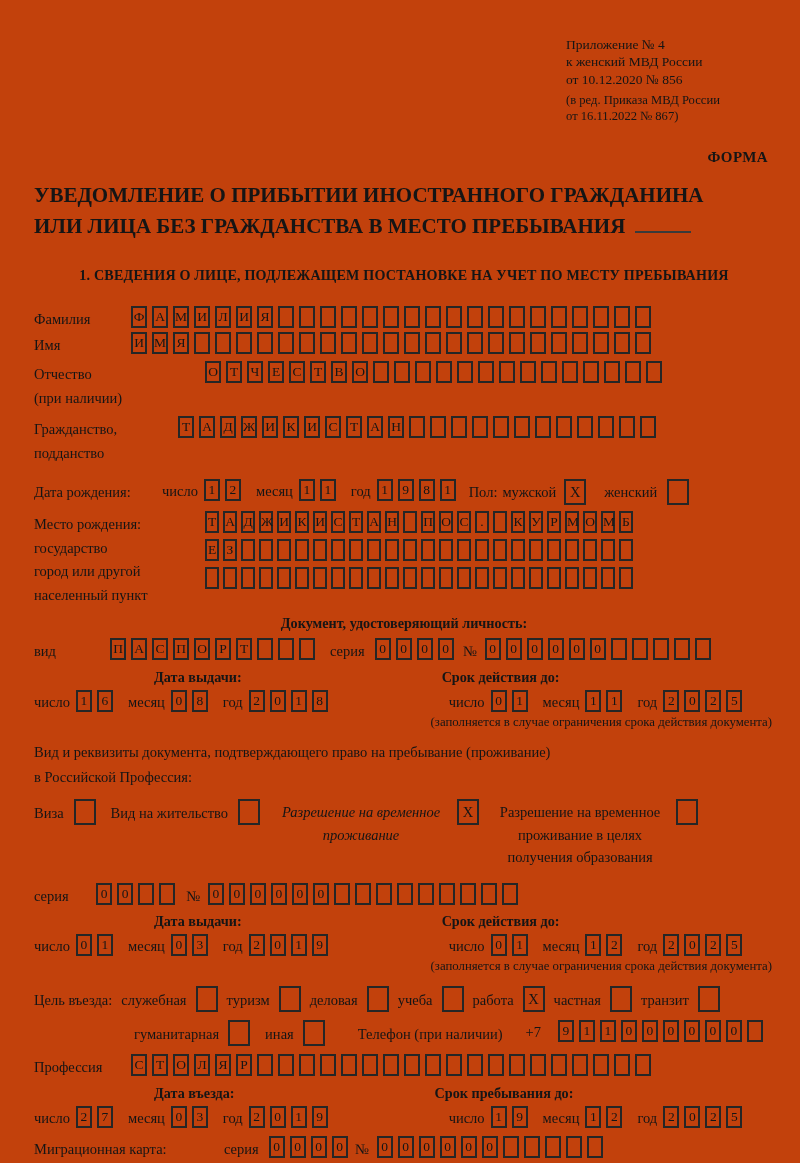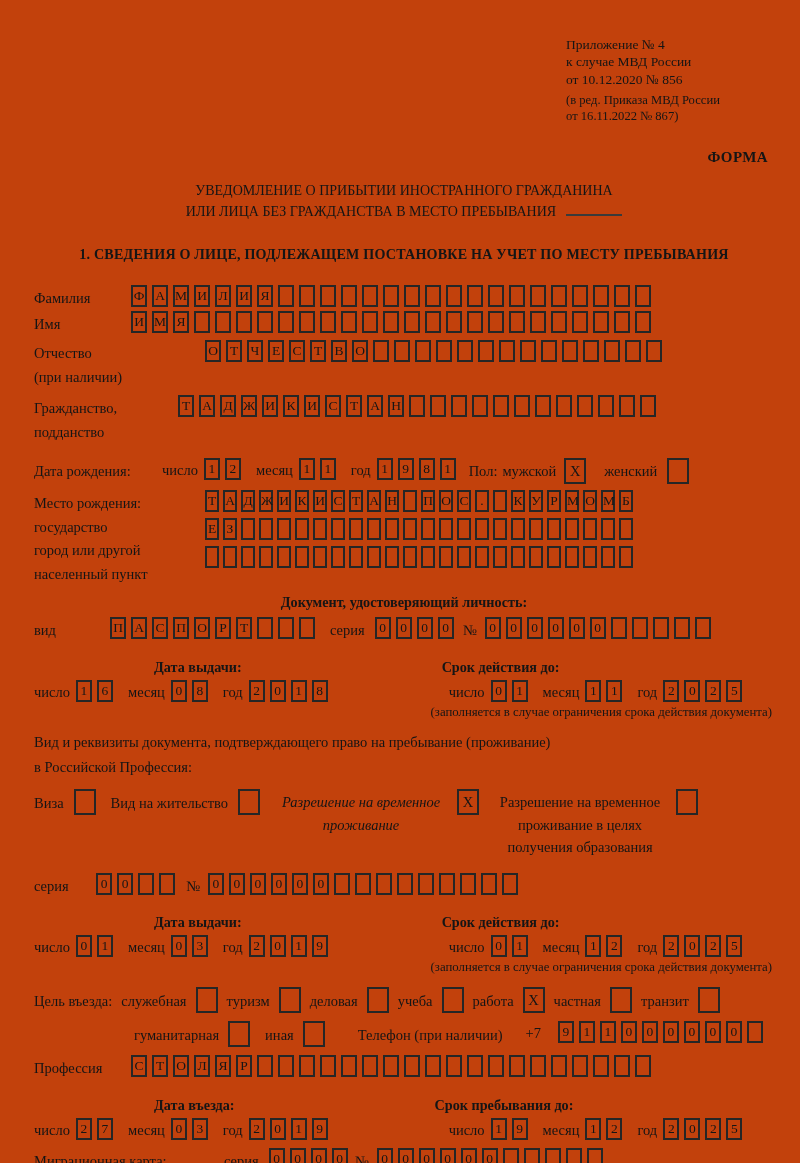--- a/index.html
+++ b/index.html
@@ -4,21 +4,21 @@
 <style>
   * { margin:0; padding:0; box-sizing:border-box; }
   html,body { background:#ffffff; }
   body { width:800px; height:1163px; font-family:"Liberation Serif", serif; color:#151515; }
   .page { position:relative; width:800px; height:1163px; padding:36px 26px 0 34px; overflow:hidden; background:#c2410c; }
 
   .appendix { margin-left:532px; font-size:13.5px; line-height:1.28; }
   .revision { margin-left:532px; font-size:12.6px; line-height:1.3; margin-top:4px; }
   .forma { text-align:right; font-weight:bold; font-size:15px; margin-top:24px; padding-right:6px; letter-spacing:.4px; }
 
-  .title { text-align:center; font-weight:normal; font-size:14px; line-height:1.5; margin-top:14px; }
+  .title { text-align:left; font-weight:bold; font-size:21px; line-height:1.5; margin-top:14px; }
   .title .blank { display:inline-block; width:56px; height:13px; border-bottom:2.5px solid #3a3a3a; margin-left:10px; }
 
   .sec-heading { text-align:center; font-weight:bold; font-size:14.1px; margin-top:24px; letter-spacing:.2px; }
 
   .row { display:flex; align-items:flex-start; }
   .lbl { font-size:14.5px; line-height:1.3; padding-top:4px; flex:none; }
   .lblcol { font-size:14.5px; line-height:1.62; flex:none; padding-top:2px; }
   .boxes { display:flex; flex-wrap:nowrap; flex:none; }
   .boxcol { flex:none; }
   .cbox { display:inline-block; flex:none; width:16px; height:22px; border:2px solid #262626;
@@ -27,41 +27,41 @@
   .checkbox { display:inline-block; flex:none; width:22px; height:26px; border:2px solid #262626;
               text-align:center; font-size:14.5px; line-height:22px; }
   .dlbl { font-size:14.5px; padding-top:4px; margin:0 6px 0 10px; flex:none; }
   .dlbl.first { margin-left:0; }
 
   .w97 { width:97px; } .w76 { width:76px; } .w144 { width:144px; } .w171 { width:171px; } .w146 { width:146px; }
   .mt4 { margin-top:4px; } .mt6 { margin-top:6px; } .mt8 { margin-top:8px; }
   .mt14 { margin-top:14px; } .mt22 { margin-top:22px; }
 
   .doc-heading { text-align:center; font-weight:bold; font-size:14.2px; margin-top:8px; }
-  .hdr-row { display:flex; font-weight:bold; font-size:14.2px; margin-top:19px; }
+  .hdr-row { display:flex; font-weight:bold; font-size:14.2px; margin-top:8px; }
   .h1 { margin-left:120px; } .h2 { margin-left:200px; }
   .note { text-align:right; font-size:12.8px; margin-top:3px; padding-right:2px; }
   .intro { font-size:14.5px; margin-top:10px; line-height:1.7; }
   .optrow { display:flex; align-items:flex-start; margin-top:10px; gap:15px; }
   .opt { display:flex; align-items:flex-start; gap:10px; }
   .opt .ctr { text-align:center; line-height:1.55; padding-top:2px; }
   .wrap165 { width:172px;font-style:italic; } .wrap175 { width:172px; }
   .purpose { display:flex; align-items:flex-start; margin-top:12px; gap:9px; }
   .purpose .lbl { padding-top:5px; }
   .gap-right { margin-left:106px; display:flex; }
   .plus7 { font-size:14.5px; padding-top:4px; margin:0 8px 0 14px; flex:none; }
 </style>
 </head>
 <body>
 
 <div class="page">
 
   <div class="appendix">
     <div>Приложение № 4</div>
-    <div>к случае МВД России</div>
+    <div>к женский МВД России</div>
     <div>от 10.12.2020 № 856</div>
   </div>
   <div class="revision">
     <div>(в ред. Приказа МВД России</div>
     <div>от 16.11.2022 № 867)</div>
   </div>
 
   <div class="forma">ФОРМА</div>
 
   <div class="title">

